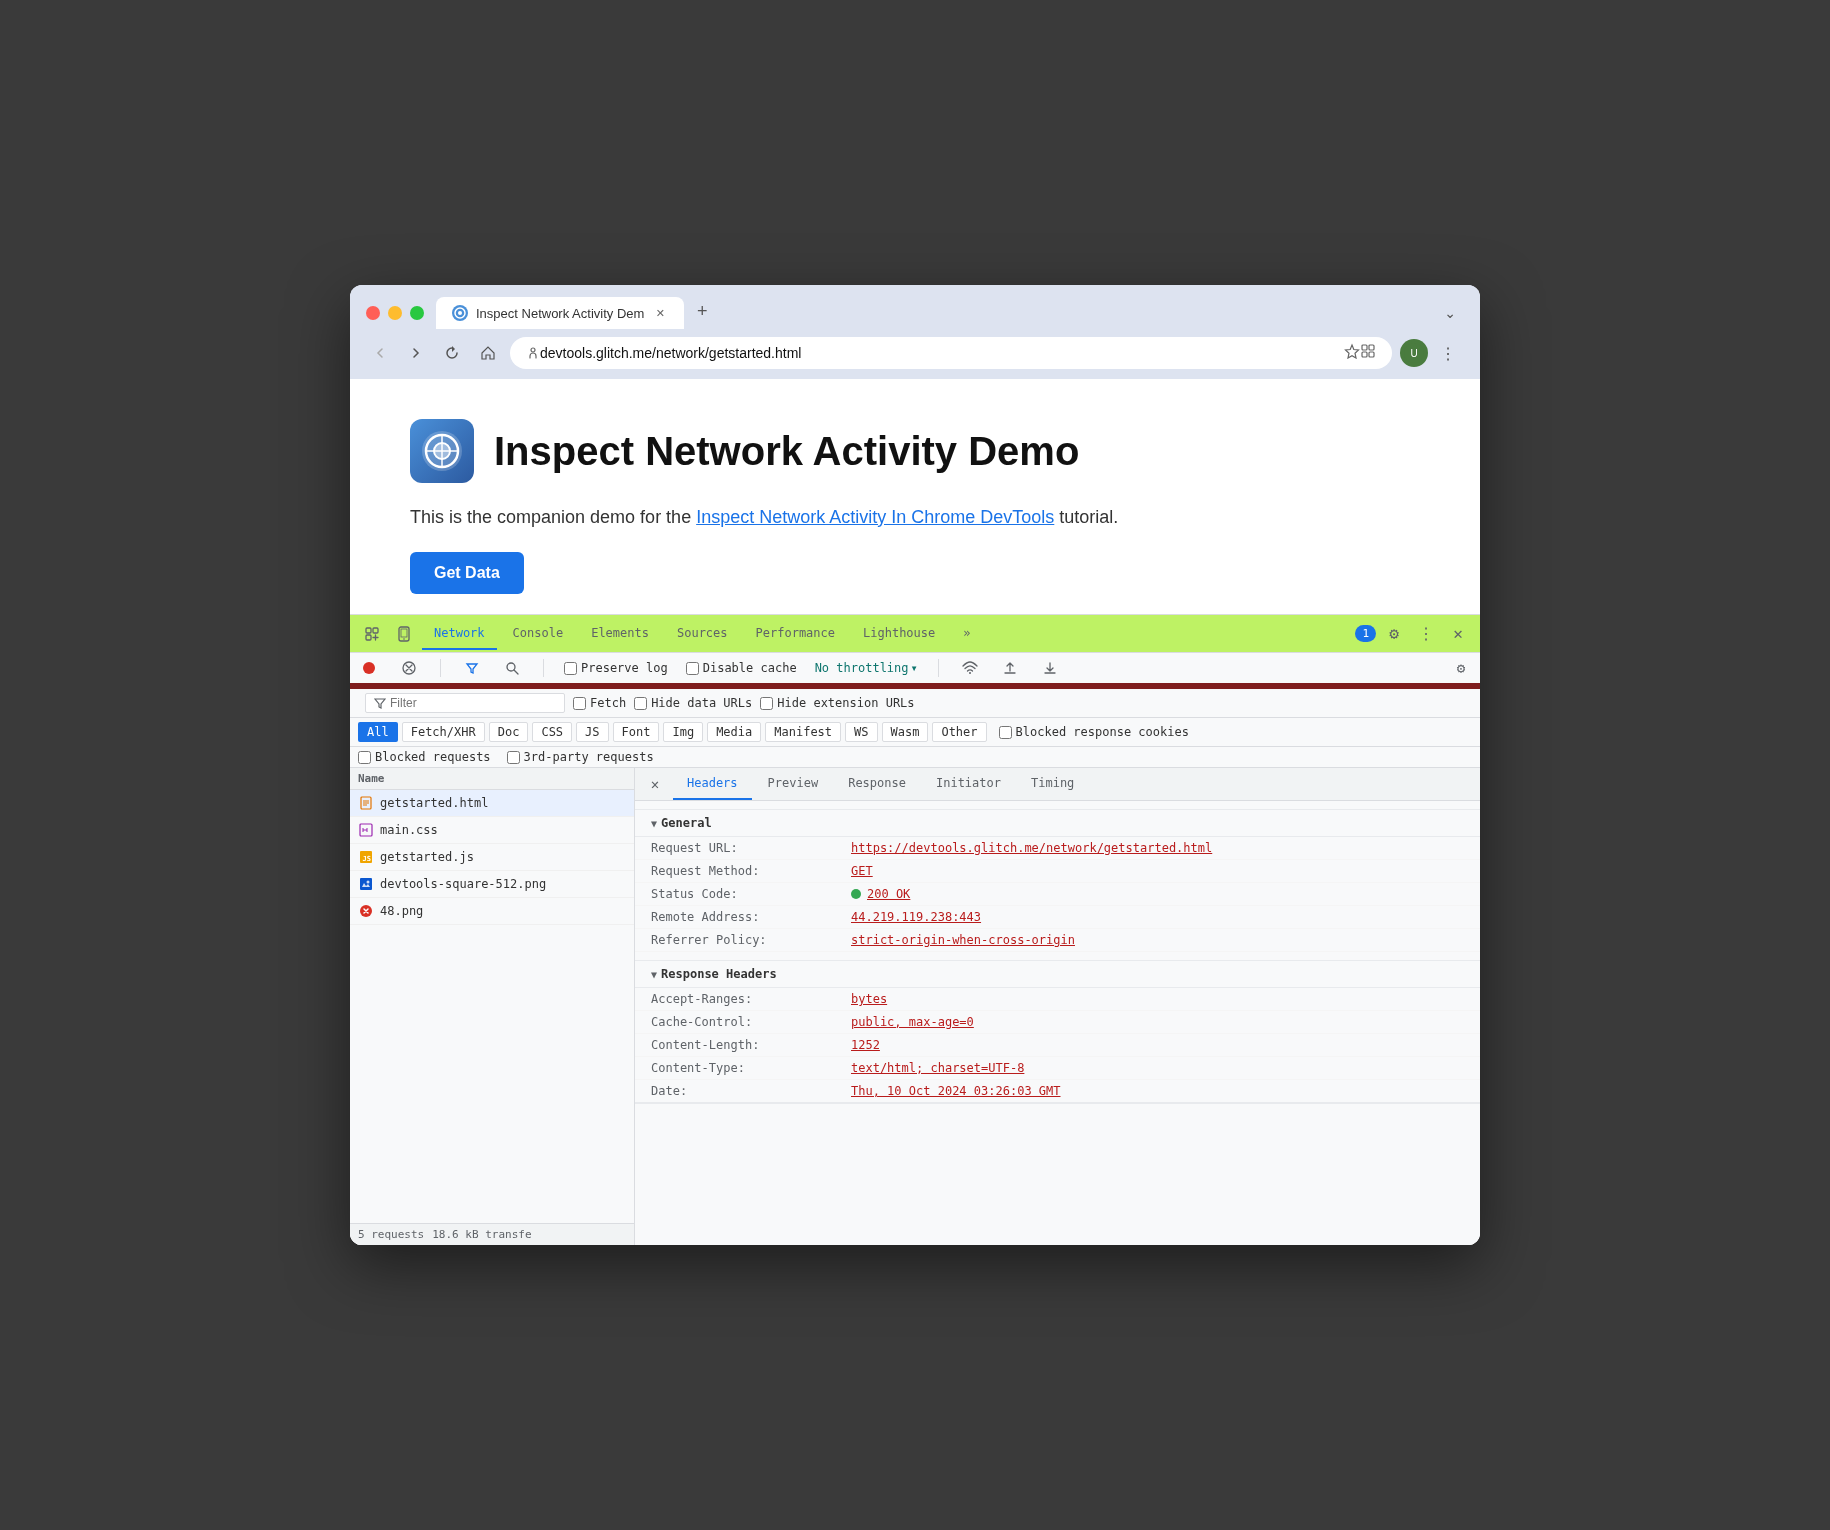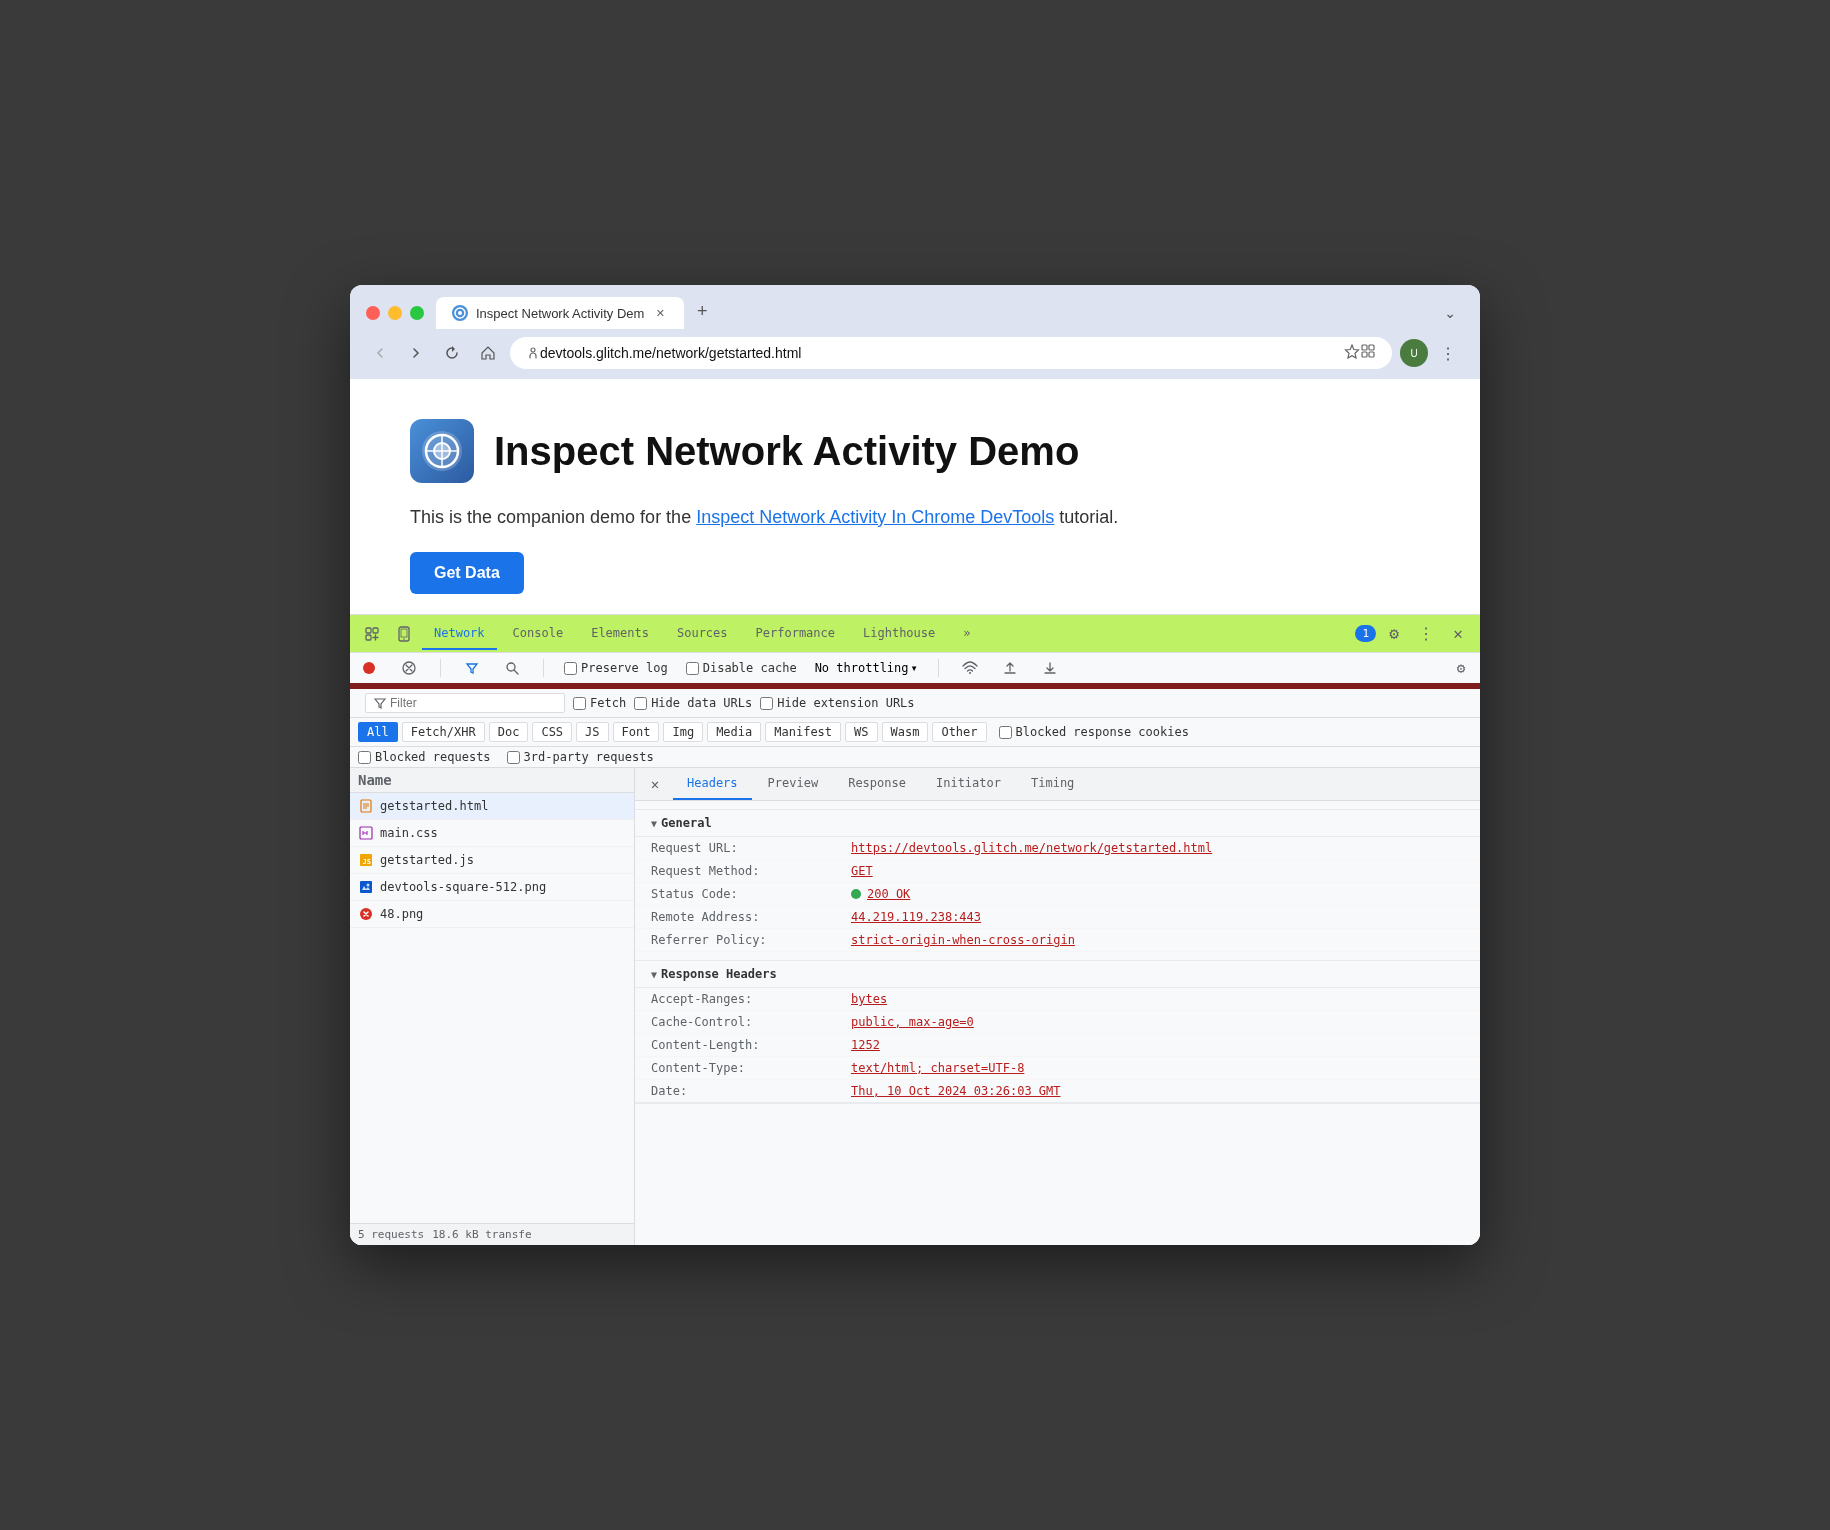--- a/index.html
+++ b/index.html
@@ -313,21 +313,21 @@
       color: #333;
       cursor: pointer;
       white-space: nowrap;
     }
     .checkbox-label input { margin: 0; }
     .throttle-dropdown {
       display: flex;
       align-items: center;
       gap: 2px;
       font-size: 12px;
-      color: #000000;
+      color: #0f766e;
       cursor: pointer;
     }
     
     .filter-bar {
       background: #f8f9fa;
       border-bottom: 1px solid #dadce0;
       padding: 4px 15px;
       display: flex;
       align-items: center;
       gap: 8px;
@@ -385,21 +385,21 @@
     .file-list {
       width: 285px;
       border-right: 1px solid #dadce0;
       display: flex;
       flex-direction: column;
       overflow: hidden;
     }
     .file-list-header {
       background: #f1f3f4;
       padding: 4px 8px;
-      font-size: 14px;
+      font-size: 11px;
       font-weight: 600;
       color: #5f6368;
       border-bottom: 1px solid #dadce0;
     }
     .file-list-items {
       flex: 1;
       overflow-y: auto;
     }
     .file-item {
       display: flex;

